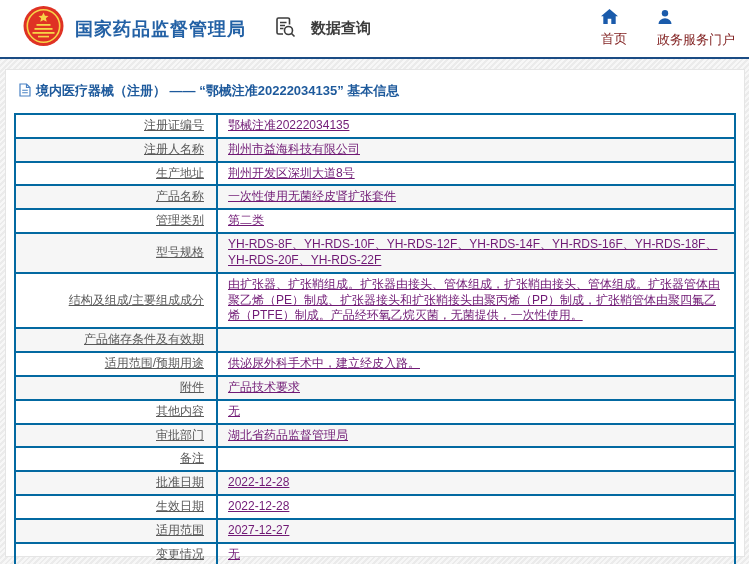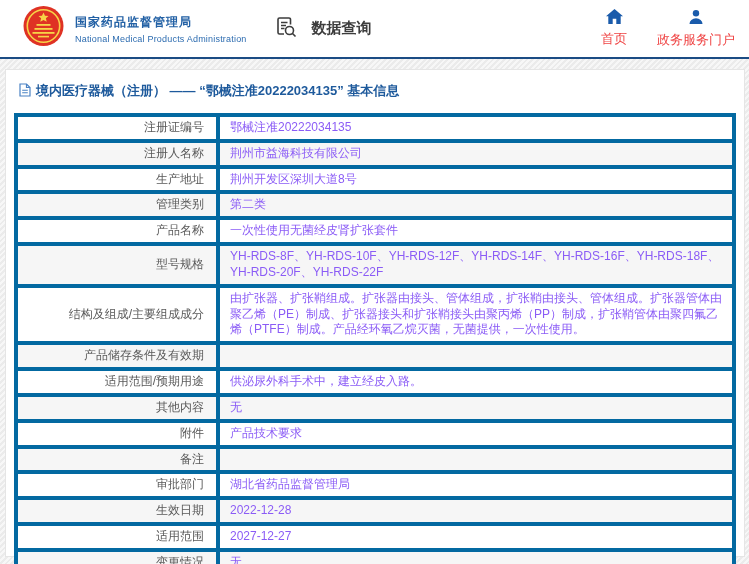--- a/index.html
+++ b/index.html
@@ -3,66 +3,65 @@
 <meta charset="utf-8">
 <style>
   * { margin:0; padding:0; box-sizing:border-box; }
   html,body { width:749px; height:564px; overflow:hidden;
     font-family:"Liberation Sans","DejaVu Sans",sans-serif; }
 
   
   .site-header { height:57px; background:#ffffff; display:flex; align-items:center;
     padding-left:22px; }
   .brand { display:flex; align-items:center; gap:10px; }
-  .brand-cn { font-size:12px; font-weight:bold; color:#2361a5; letter-spacing:1px; }
+  .brand-cn { font-size:18px; font-weight:bold; color:#2361a5; letter-spacing:1px; }
   .brand-en { font-size:9px; color:#2d6cb0; margin-top:3px; letter-spacing:0.2px; }
   .data-query { display:flex; align-items:center; gap:15px; margin-left:28px;
     font-size:15px; font-weight:bold; color:#3c3c3c; cursor:pointer; }
   .top-nav { margin-left:auto; display:flex; gap:30px; margin-right:14px; }
-  .nav-item { display:flex; flex-direction:column; align-items:center; gap:3px;
-    font-size:13px; color:#ef4444; cursor:pointer; }
+  .nav-item { display:flex; flex-direction:column; align-items:flex-start; gap:3px;
+    font-size:13px; color:#7f1d1d; cursor:pointer; }
   .top-line { height:2px; background:#1b4c84; }
 
   
   .page-body { position:relative; height:505px;
     background:repeating-linear-gradient(135deg,#ebebeb 0px,#ebebeb 2px,#f7f7f7 2px,#f7f7f7 4px);padding-left:19px; }
   .panel { position:absolute; top:10px; left:5px; right:4px; bottom:7px;
     background:#ffffff; border:1px solid #e5e5e5; }
   .breadcrumb { margin:12px 0 0 13px; display:flex; align-items:center; gap:5px;
     color:#1e5a9c; font-size:13px; font-weight:bold; }
 
   
   .info-table { width:calc(100% - 16px); margin:13px 8px 0 8px;
     border-collapse:collapse; font-size:12px; table-layout:fixed; }
-  .info-table th, .info-table td { border:4px solid #0369a1; padding:3px 10px;
-    line-height:1.32; vertical-align:middle; }
+  .info-table th, .info-table td { border:2px solid #0369a1; padding:3px 10px;
+    line-height:1.32; vertical-align:middle;text-decoration:underline; }
   .info-table th { width:202px; text-align:right; font-weight:normal;
     color:#595959; padding-right:12px; }
-  .info-table td { color:#8b5cf6; text-align:left; }
+  .info-table td { color:#701a75; text-align:left; }
   .info-table tr:nth-child(even) { background:#f6f6f6; }
 </style>
 </head>
 <body>
 
 <header class="site-header">
   <div class="brand">
     <span>
       <svg width="43" height="45" viewBox="0 0 43 45">
         <circle cx="21.5" cy="22" r="20" fill="#df3224"></circle>
         <circle cx="21.5" cy="22" r="16.2" fill="none" stroke="#f7d447" stroke-width="1.6"></circle>
         <path d="M21.5 8.5 l1.5 3.2 3.5 .3 -2.6 2.3 .8 3.4 -3.2 -1.8 -3.2 1.8 .8 -3.4 -2.6 -2.3 3.5 -.3 z" fill="#f7d447"></path>
         <rect x="14.5" y="20" width="14" height="1.8" fill="#f7d447"></rect>
         <rect x="12.5" y="24" width="18" height="1.8" fill="#f7d447"></rect>
         <rect x="10.5" y="28" width="22" height="1.8" fill="#f7d447"></rect>
         <rect x="16" y="31.8" width="11" height="1.6" fill="#f7d447"></rect>
       </svg>
     </span>
     <div>
       <div class="brand-cn">国家药品监督管理局</div>
-      <div class="brand-en">National Medical Products Administration</div>
     </div>
   </div>
 
   <div class="data-query">
     <span>
       <svg width="22" height="22" viewBox="0 0 22 22" fill="none" stroke="#3c3c3c" stroke-width="1.6">
         <path d="M15.5 8.5 V3.5 A1.5 1.5 0 0 0 14 2 H4.5 A1.5 1.5 0 0 0 3 3.5 v13 A1.5 1.5 0 0 0 4.5 18 H9"></path>
         <path d="M6 6.5 h6.5 M6 9.5 h5 M6 12.5 h3.5"></path>
         <circle cx="14.5" cy="14.5" r="4"></circle>
         <path d="M17.5 17.5 L20.5 20.5"></path>
@@ -114,58 +113,62 @@
           </tr>
           <tr>
             <th><span>注册人名称</span></th>
             <td><span>荆州市益海科技有限公司</span></td>
           </tr>
           <tr>
             <th><span>生产地址</span></th>
             <td><span>荆州开发区深圳大道8号</span></td>
           </tr>
           <tr>
+            <th><span>产品名称</span></th>
+            <td><span>一次性使用无菌经皮肾扩张套件</span></td>
+          </tr>
+          <tr>
             <th><span>管理类别</span></th>
             <td><span>第二类</span></td>
-          </tr>
-          <tr>
-            <th><span>产品名称</span></th>
-            <td><span>一次性使用无菌经皮肾扩张套件</span></td>
           </tr>
           <tr>
             <th><span>型号规格</span></th>
             <td><span>YH-RDS-8F、YH-RDS-10F、YH-RDS-12F、YH-RDS-14F、YH-RDS-16F、YH-RDS-18F、YH-RDS-20F、YH-RDS-22F</span></td>
           </tr>
           <tr>
             <th><span>结构及组成/主要组成成分</span></th>
             <td><span>由扩张器、扩张鞘组成。扩张器由接头、管体组成，扩张鞘由接头、管体组成。扩张器管体由聚乙烯（PE）制成、扩张器接头和扩张鞘接头由聚丙烯（PP）制成，扩张鞘管体由聚四氟乙烯（PTFE）制成。产品经环氧乙烷灭菌，无菌提供，一次性使用。</span></td>
           </tr>
           <tr>
             <th><span>产品储存条件及有效期</span></th>
             <td><span></span></td>
           </tr>
           <tr>
             <th><span>适用范围/预期用途</span></th>
             <td><span>供泌尿外科手术中，建立经皮入路。</span></td>
           </tr>
           <tr>
+            <th><span>附件</span></th>
+            <td><span>产品技术要求</span></td>
+          </tr>
+          <tr>
             <th><span>其他内容</span></th>
             <td><span>无</span></td>
           </tr>
           <tr>
-            <th><span>附件</span></th>
-            <td><span>产品技术要求</span></td>
+            <th><span>审批部门</span></th>
+            <td><span>湖北省药品监督管理局</span></td>
           </tr>
           <tr>
             <th><span>备注</span></th>
             <td><span></span></td>
           </tr>
           <tr>
-            <th><span>审批部门</span></th>
-            <td><span>湖北省药品监督管理局</span></td>
+            <th><span>批准日期</span></th>
+            <td><span>2022-12-28</span></td>
           </tr>
           <tr>
             <th><span>生效日期</span></th>
             <td><span>2022-12-28</span></td>
           </tr>
           <tr>
             <th><span>适用范围</span></th>
             <td><span>2027-12-27</span></td>
           </tr>
           <tr>

